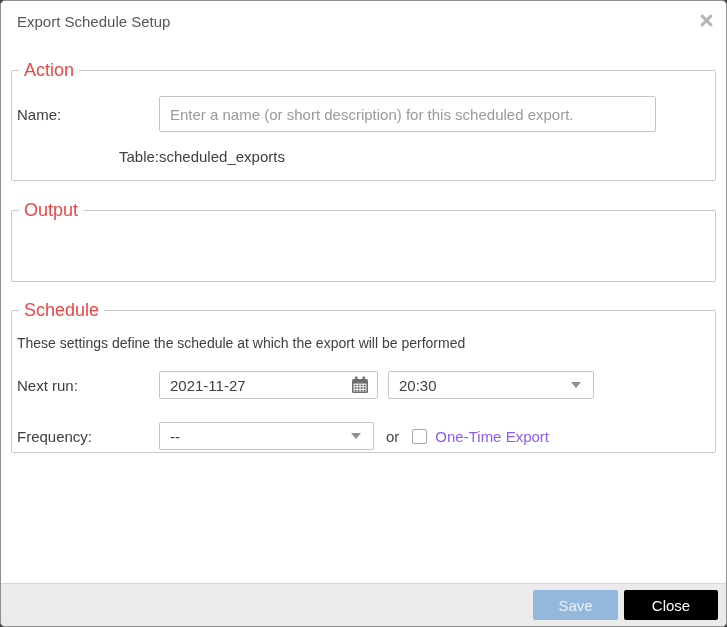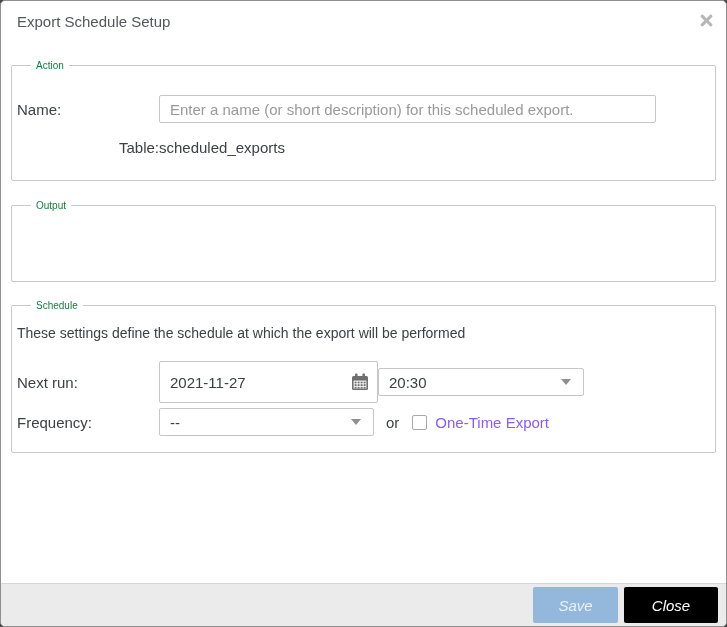--- a/index.html
+++ b/index.html
@@ -32,48 +32,48 @@
   .close-box .b2{transform:rotate(-45deg);}
 
   fieldset.fs{
     position:absolute; left:10px; right:10px;
     margin:0; box-sizing:border-box;
     border:1px solid #c9c9c9; border-radius:2px;
     padding:0 14px 0 5px;
     background:#fff;
   }
   fieldset.fs legend{
-    font-size:10px; color:#15803d;
-    padding:0 5px; margin-left:14px;
+    font-size:18px; color:#ef4444;
+    padding:0 5px; margin-left:2px;
   }
   .fs-action{top:59px; height:121px;}
   .fs-output{top:199px; height:82px;}
   .fs-schedule{top:299px; height:153px;}
 
   .row{display:flex; align-items:center;}
   .lbl{width:142px; min-width:142px; font-size:15px; color:#3d4144;}
   .val{font-size:15px; color:#3d4144;}
 
   .txt{
-    height:28px; box-sizing:border-box;
+    height:36px; box-sizing:border-box;
     border:1px solid #c6c6c6; border-radius:2px;
     font-size:15px; color:#0f172a; padding:0 10px;
     font-family:inherit; outline:none; background:#fff;
   }
   .txt::placeholder{color:#9a9a9a; opacity:1;}
   .wide{width:497px;}
 
-  .row-1{margin-top:24px;}
+  .row-1{margin-top:15px;}
   .row-table{margin-top:14px; height:20px;text-align:right;}
   .desc{margin-top:14px; font-size:14px; color:#3d4144; line-height:17px;}
   .row-nextrun{margin-top:19px;}
-  .row-freq{margin-top:5px;}
+  .row-freq{margin-top:23px;}
 
   .datewrap{
-    width:219px; height:42px; box-sizing:border-box;
+    width:219px; height:28px; box-sizing:border-box;
     border:1px solid #c6c6c6; border-radius:2px;
     display:flex; align-items:center; background:#fff;
   }
   .datewrap input{
     border:none; outline:none; flex:1; min-width:0;
     font-size:15px; color:#3d4144; padding:0 10px;
     font-family:inherit; background:transparent;
   }
   .calbtn{
     width:34px; height:26px; border:none; background:transparent;
@@ -81,21 +81,21 @@
     padding:0; cursor:pointer;
   }
 
   .combo{
     height:28px; box-sizing:border-box;
     border:1px solid #c6c6c6; border-radius:2px;
     display:flex; align-items:center; justify-content:space-between;
     font-size:15px; color:#3d4144; padding:0 12px 0 10px;
     background:#fff; cursor:pointer;
   }
-  .combo-time{width:206px; }
+  .combo-time{width:206px; margin-left:10px;}
   .combo-freq{width:215px;}
   .tri{
     width:0; height:0;
     border-left:5px solid transparent;
     border-right:5px solid transparent;
     border-top:6px solid #8f8f8f;
   }
 
   .or{margin:0 13px 0 12px; font-size:15px; color:#3d4144;}
   .cb{
@@ -106,22 +106,22 @@
   .cblbl{margin-left:8px; font-size:15px; color:#8b5cf6;}
 
   .footer{
     position:absolute; left:0; right:0; bottom:0; height:43px;
     box-sizing:border-box;
     background:#ebebeb; border-top:1px solid #d7d7d7;
     display:flex; align-items:center; justify-content:flex-end;
     padding-right:8px; gap:6px;
   }
   .btn{
-    height:36px; border:none; border-radius:2px;
-    font-size:15px; font-family:inherit; cursor:pointer;font-style:italic;
+    height:30px; border:none; border-radius:2px;
+    font-size:15px; font-family:inherit; cursor:pointer;
   }
   .btn-save{width:85px; background:#93b8dc; color:#e9f0f8;}
   .btn-close{width:94px; background:#000000; color:#ffffff;}
 </style>
 </head>
 <body>
 
 <div class="dialog">
 
   <div class="dialog-title">Export Schedule Setup</div>

